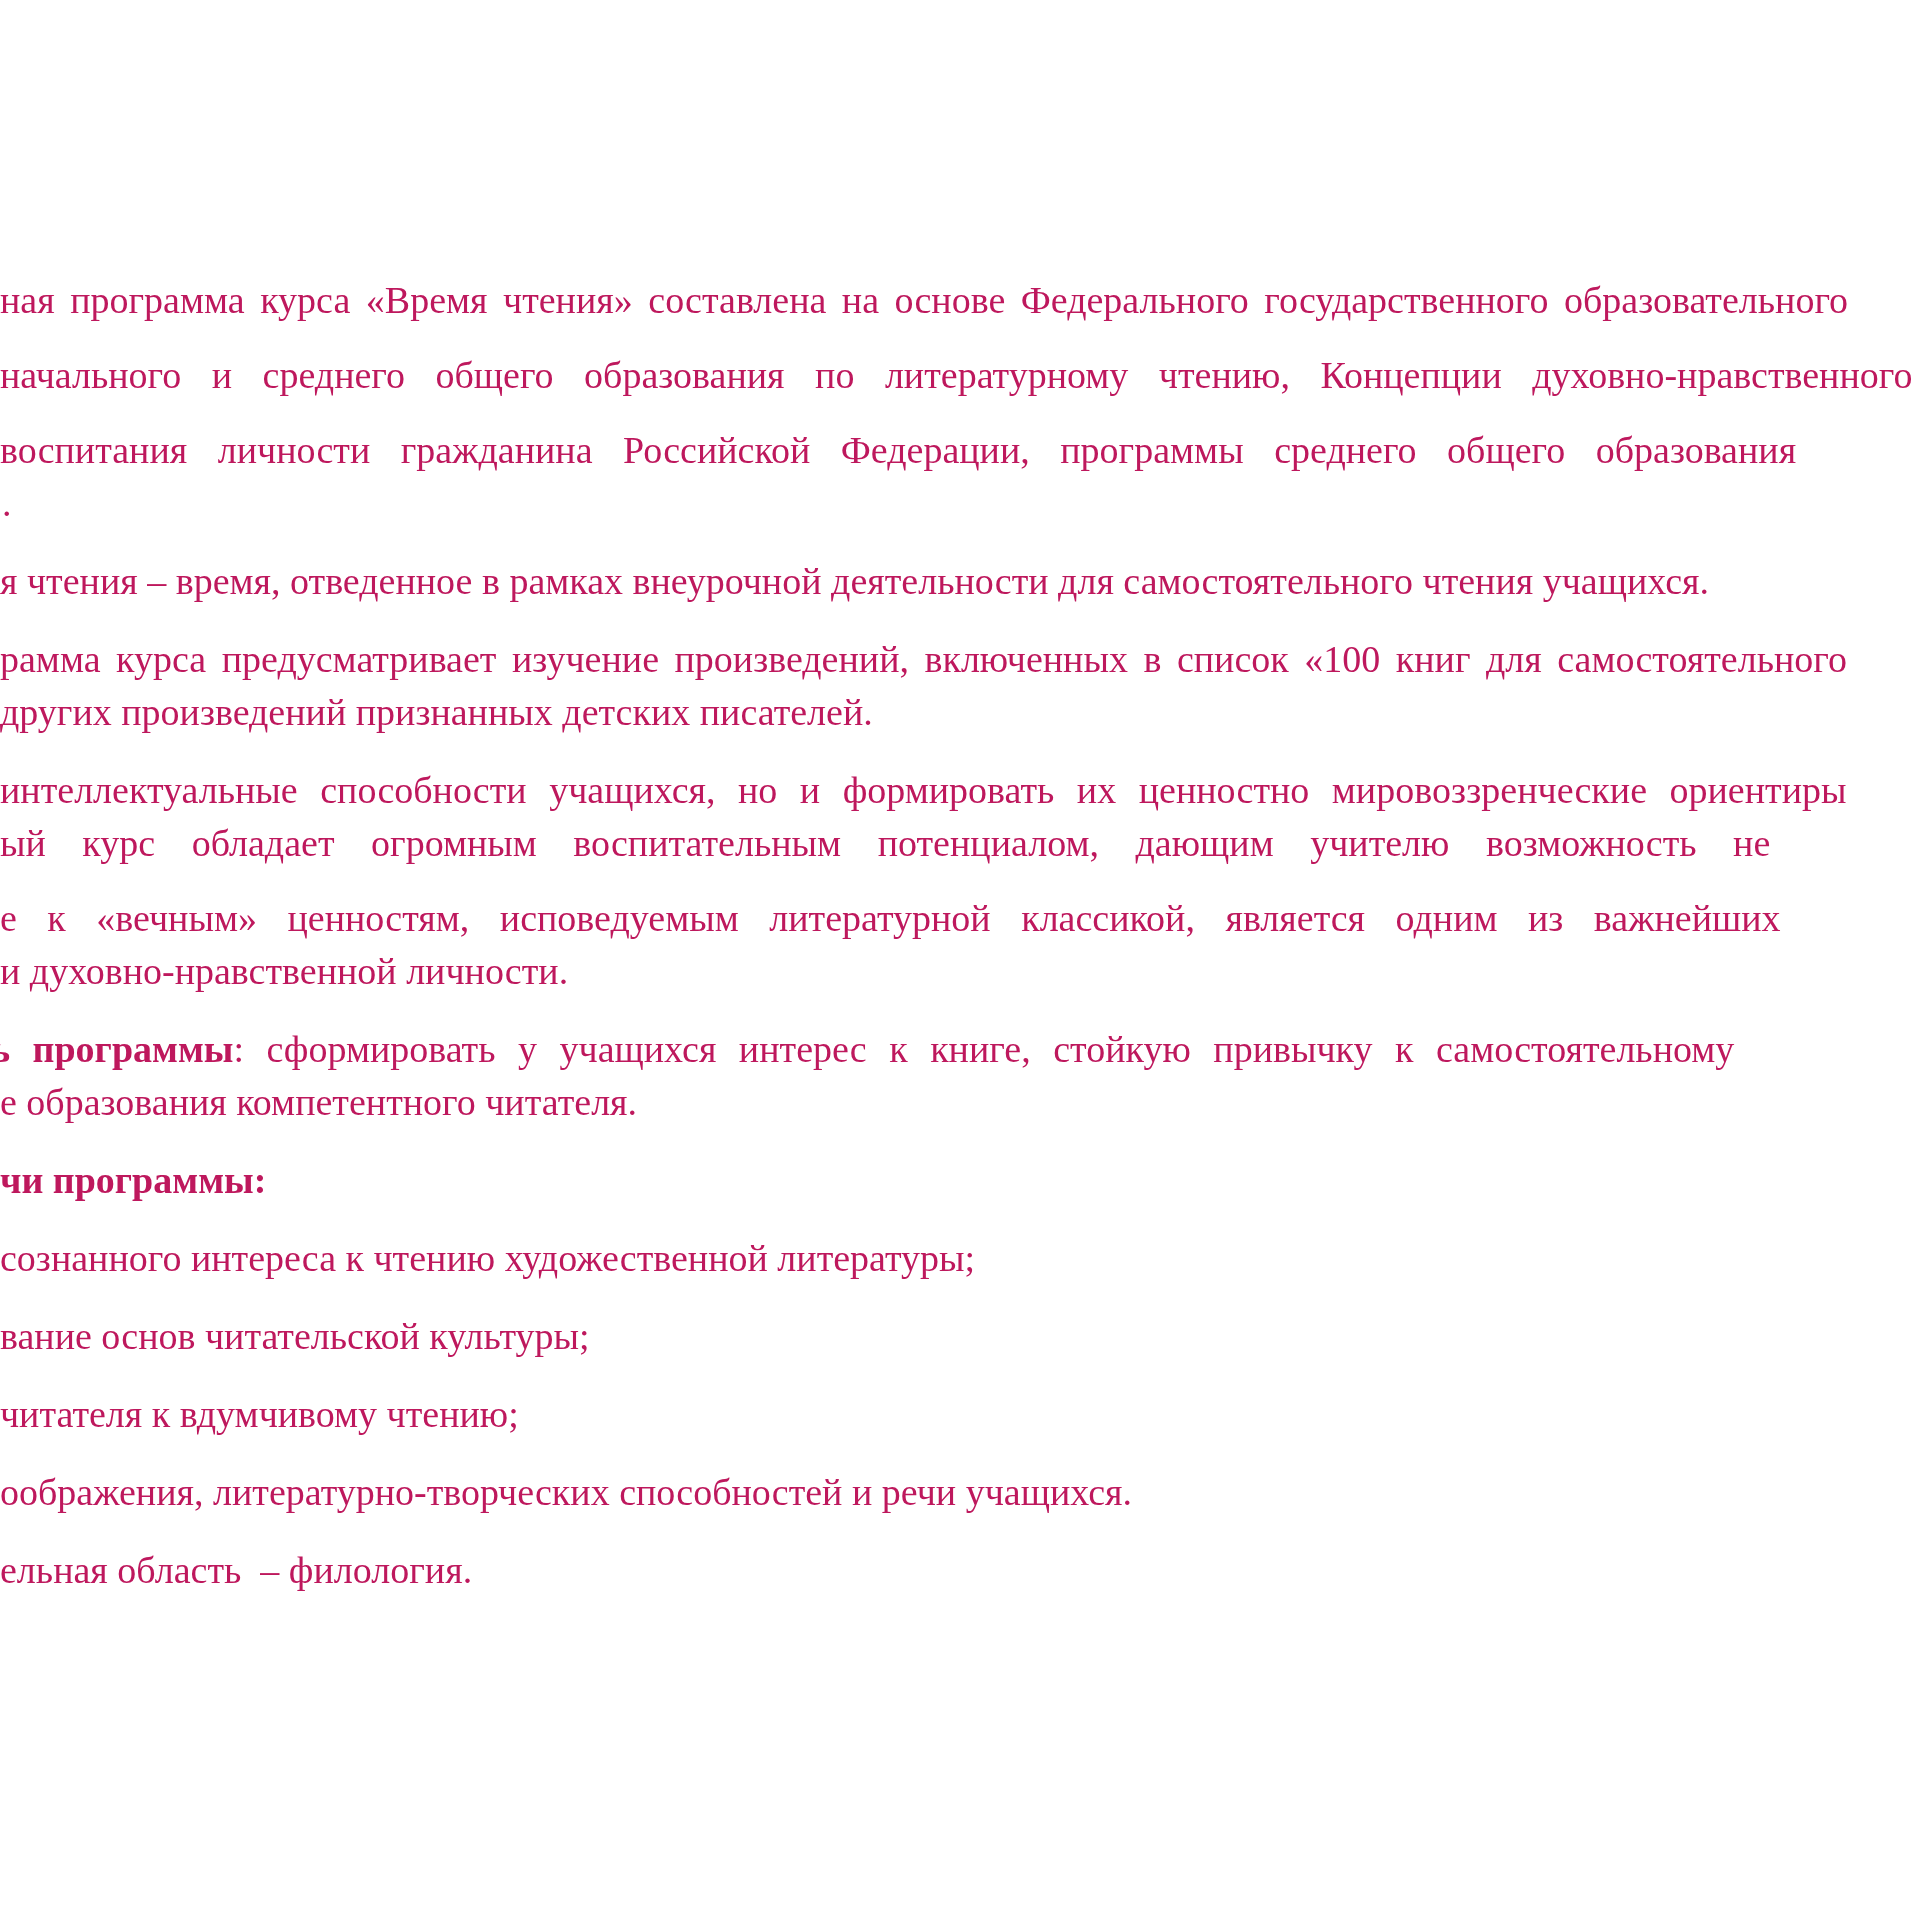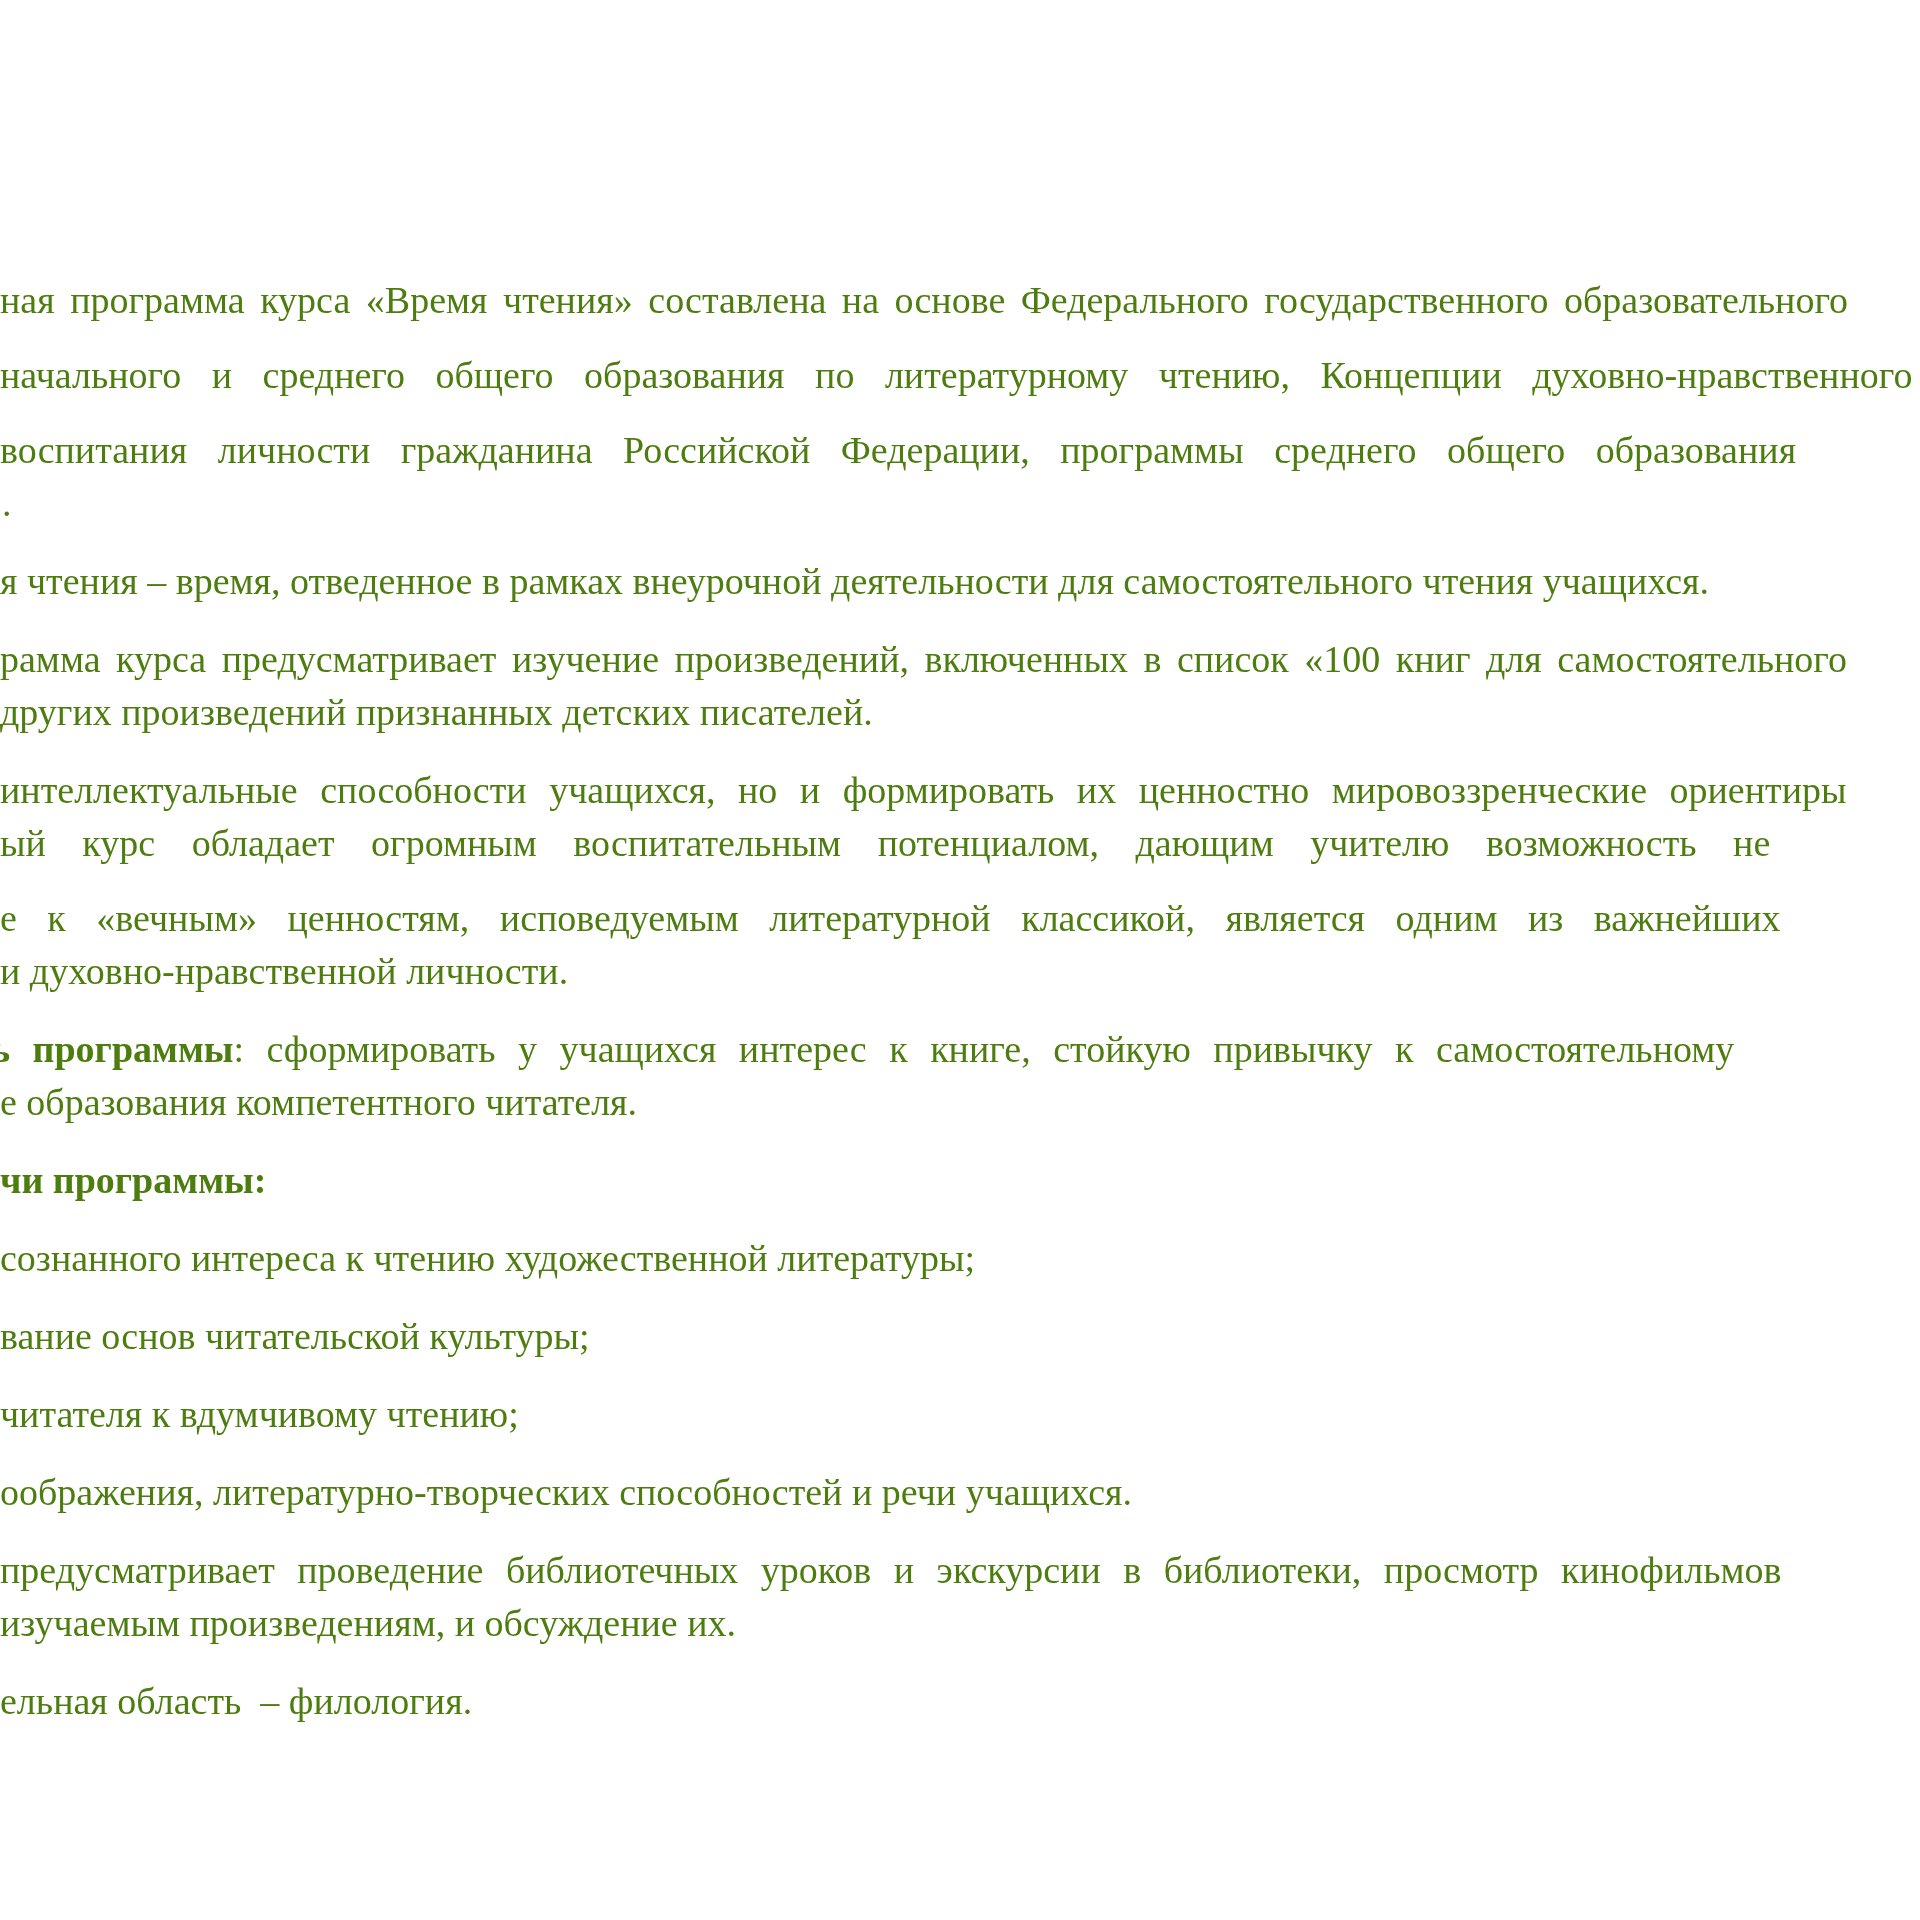--- a/index.html
+++ b/index.html
@@ -13,21 +13,21 @@
   .page {
     position: relative;
     width: 1920px;
     height: 1920px;
     background: #ffffff;
     padding-top: 274px;
     box-sizing: border-box;
     font-family: "Liberation Serif", "DejaVu Serif", serif;
     font-size: 38px;
     line-height: 53px;
-    color: #4d7c0f;
+    color: #be185d;
   }
   .para { margin: 0 0 25px 0; }
   .line {
     white-space: pre;      
     overflow: visible;
   }
   .bold { font-weight: bold; }
   
   .ws1 { word-spacing: 6px; }
   .ws2 { word-spacing: 13px; }
@@ -82,23 +82,19 @@
   </div>
 
   <div class="para">
     <div class="line">читателя к вдумчивому чтению;</div>
   </div>
 
   <div class="para">
     <div class="line">оображения, литературно-творческих способностей и речи учащихся.</div>
   </div>
 
-  <div class="para">
-    <div class="line ws2">предусматривает проведение библиотечных уроков и экскурсии в библиотеки, просмотр кинофильмов</div>
-    <div class="line">изучаемым произведениям, и обсуждение их.</div>
-  </div>
 
 
   <div class="para">
     <div class="line">ельная область  – филология.</div>
   </div>
 
 </div>
 
 </body></html>

